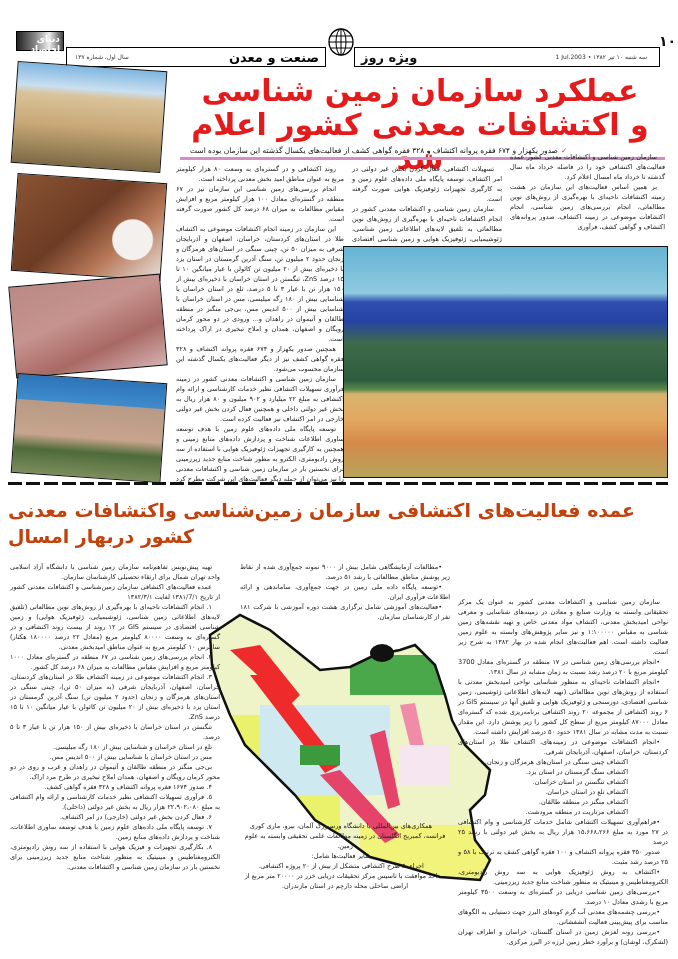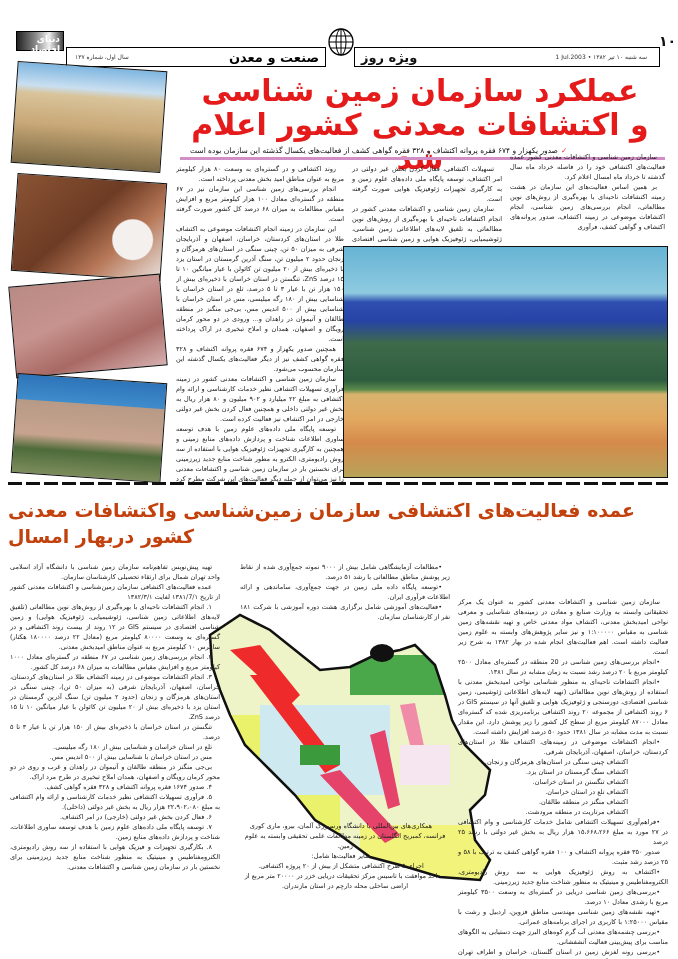--- a/index.html
+++ b/index.html
@@ -149,34 +149,33 @@
     <path d="M200,110 L215,108 L230,180 L218,182 Z" fill="#f08ca8"></path>
     <rect x="100" y="150" width="40" height="20" fill="#3b9a3b"></rect>
     <rect x="200" y="150" width="50" height="40" fill="#f6e6ef"></rect>
   </g>
   <path d="M10,40 L40,20 L70,35 L95,55 L120,75 L150,72 L175,60 L200,55 L215,50 L235,70 L245,100 L252,125 L265,150 L290,175 L285,200 L270,215 L275,245 L290,265 L280,285 L240,282 L200,270 L170,262 L140,240 L115,225 L95,200 L70,175 L45,150 L30,120 L20,95 L12,70 Z" fill="none" stroke="#111" stroke-width="2.5"></path>
   <ellipse cx="182" cy="58" rx="12" ry="9" fill="#111"></ellipse>
 </svg>
 
 <div class="col b-right">
   <p>سازمان زمین شناسی و اکتشافات معدنی کشور به عنوان یک مرکز تحقیقاتی وابسته به وزارت صنایع و معادن در زمینه‌های شناسایی و معرفی نواحی امیدبخش معدنی، اکتشاف مواد معدنی خاص و تهیه نقشه‌های زمین شناسی به مقیاس ۱:۱۰۰۰۰۰ و نیز سایر پژوهش‌های وابسته به علوم زمین فعالیت داشته است. اهم فعالیت‌های انجام شده در بهار ۱۳۸۲ به شرح زیر است.</p>
-  <p>•انجام بررسی‌های زمین شناسی در 20 منطقه در گستره‌ای معادل ۲۵۰۰ کیلومتر مربع با ۲۰ درصد رشد نسبت به زمان مشابه در سال ۱۳۸۱.</p>
+  <p>•انجام بررسی‌های زمین شناسی در ۱۷ منطقه در گستره‌ای معادل 3700 کیلومتر مربع با ۲۰ درصد رشد نسبت به زمان مشابه در سال ۱۳۸۱.</p>
   <p>•انجام اکتشافات ناحیه‌ای به منظور شناسایی نواحی امیدبخش معدنی با استفاده از روش‌های نوین مطالعاتی (تهیه لایه‌های اطلاعاتی ژئوشیمی، زمین شناسی اقتصادی، دورسنجی و ژئوفیزیک هوایی و تلفیق آنها در سیستم GIS در ۶ روند اکتشافی از مجموعه ۲۰ روند اکتشافی برنامه‌ریزی شده که گستره‌ای معادل ۸۷۰۰۰ کیلومتر مربع از سطح کل کشور را زیر پوشش دارد. این مقدار نسبت به مدت مشابه در سال ۱۳۸۱ حدود ۵۰ درصد افزایش داشته است.</p>
   <p>•انجام اکتشافات موضوعی در زمینه‌های، اکتشاف طلا در استان‌های کردستان، خراسان، اصفهان، آذربایجان شرقی.</p>
   <p class="ind">اکتشاف چینی سنگی در استان‌های هرمزگان و زنجان.</p>
   <p class="ind">اکتشاف سنگ گرمستان در استان یزد.</p>
   <p class="ind">اکتشاف تنگستن در استان خراسان.</p>
   <p class="ind">اکتشاف تلع در استان خراسان.</p>
   <p class="ind">اکتشاف منگنز در منطقه طالقان.</p>
   <p class="ind">اکتشاف مرتاریت در منطقه مرودشت.</p>
   <p>•فراهم‌آوری تسهیلات اکتشافی شامل خدمات کارشناسی و وام اکتشافی در ۲۷ مورد به مبلغ ۱۵،۶۶۸،۲۶۶ هزار ریال به بخش غیر دولتی با رشد ۲۵ درصد</p>
   <p>صدور ۳۵۰ فقره پروانه اکتشاف و ۱۰۰ فقره گواهی کشف به ترتیب با ۵۸ و ۲۵ درصد رشد مثبت.</p>
   <p>•اکتشاف به روش ژئوفیزیک هوایی به سه روش رادیومتری، الکترومغناطیس و مینیتیک به منظور شناخت منابع جدید زیرزمینی.</p>
   <p>•بررسی‌های زمین شناسی دریایی در گستره‌ای به وسعت ۳۵۰۰ کیلومتر مربع با رشدی معادل ۱۰ درصد.</p>
-  <p>•تهیه نقشه‌های زمین شناسی مهندسی مناطق قزوین، اردبیل و رشت با مقیاس ۱:۲۵۰۰۰ با کاربری در اجرای برنامه‌های عمرانی.</p>
   <p>•بررسی چشمه‌های معدنی آب گرم کوه‌های البرز جهت دستیابی به الگوهای مناسب برای پیش‌بینی فعالیت آتشفشانی.</p>
   <p>•بررسی رونه لغزش زمین در استان گلستان، خراسان و اطراف تهران (لشکرک، لوشان) و برآورد خطر زمین لرزه در البرز مرکزی.</p>
 </div>
 
 <div class="col b-mid">
   <p>•مطالعات آزمایشگاهی شامل بیش از ۹۰۰۰ نمونه جمع‌آوری شده از نقاط زیر پوشش مناطق مطالعاتی با رشد ۵۱ درصد.</p>
   <p>•توسعه پایگاه داده ملی زمین در جهت جمع‌آوری، ساماندهی و ارائه اطلاعات فرآوری ایران.</p>
   <p>•فعالیت‌های آموزشی شامل برگزاری هشت دوره آموزشی با شرکت ۱۸۱ نفر از کارشناسان سازمان.</p>
 </div>
 

